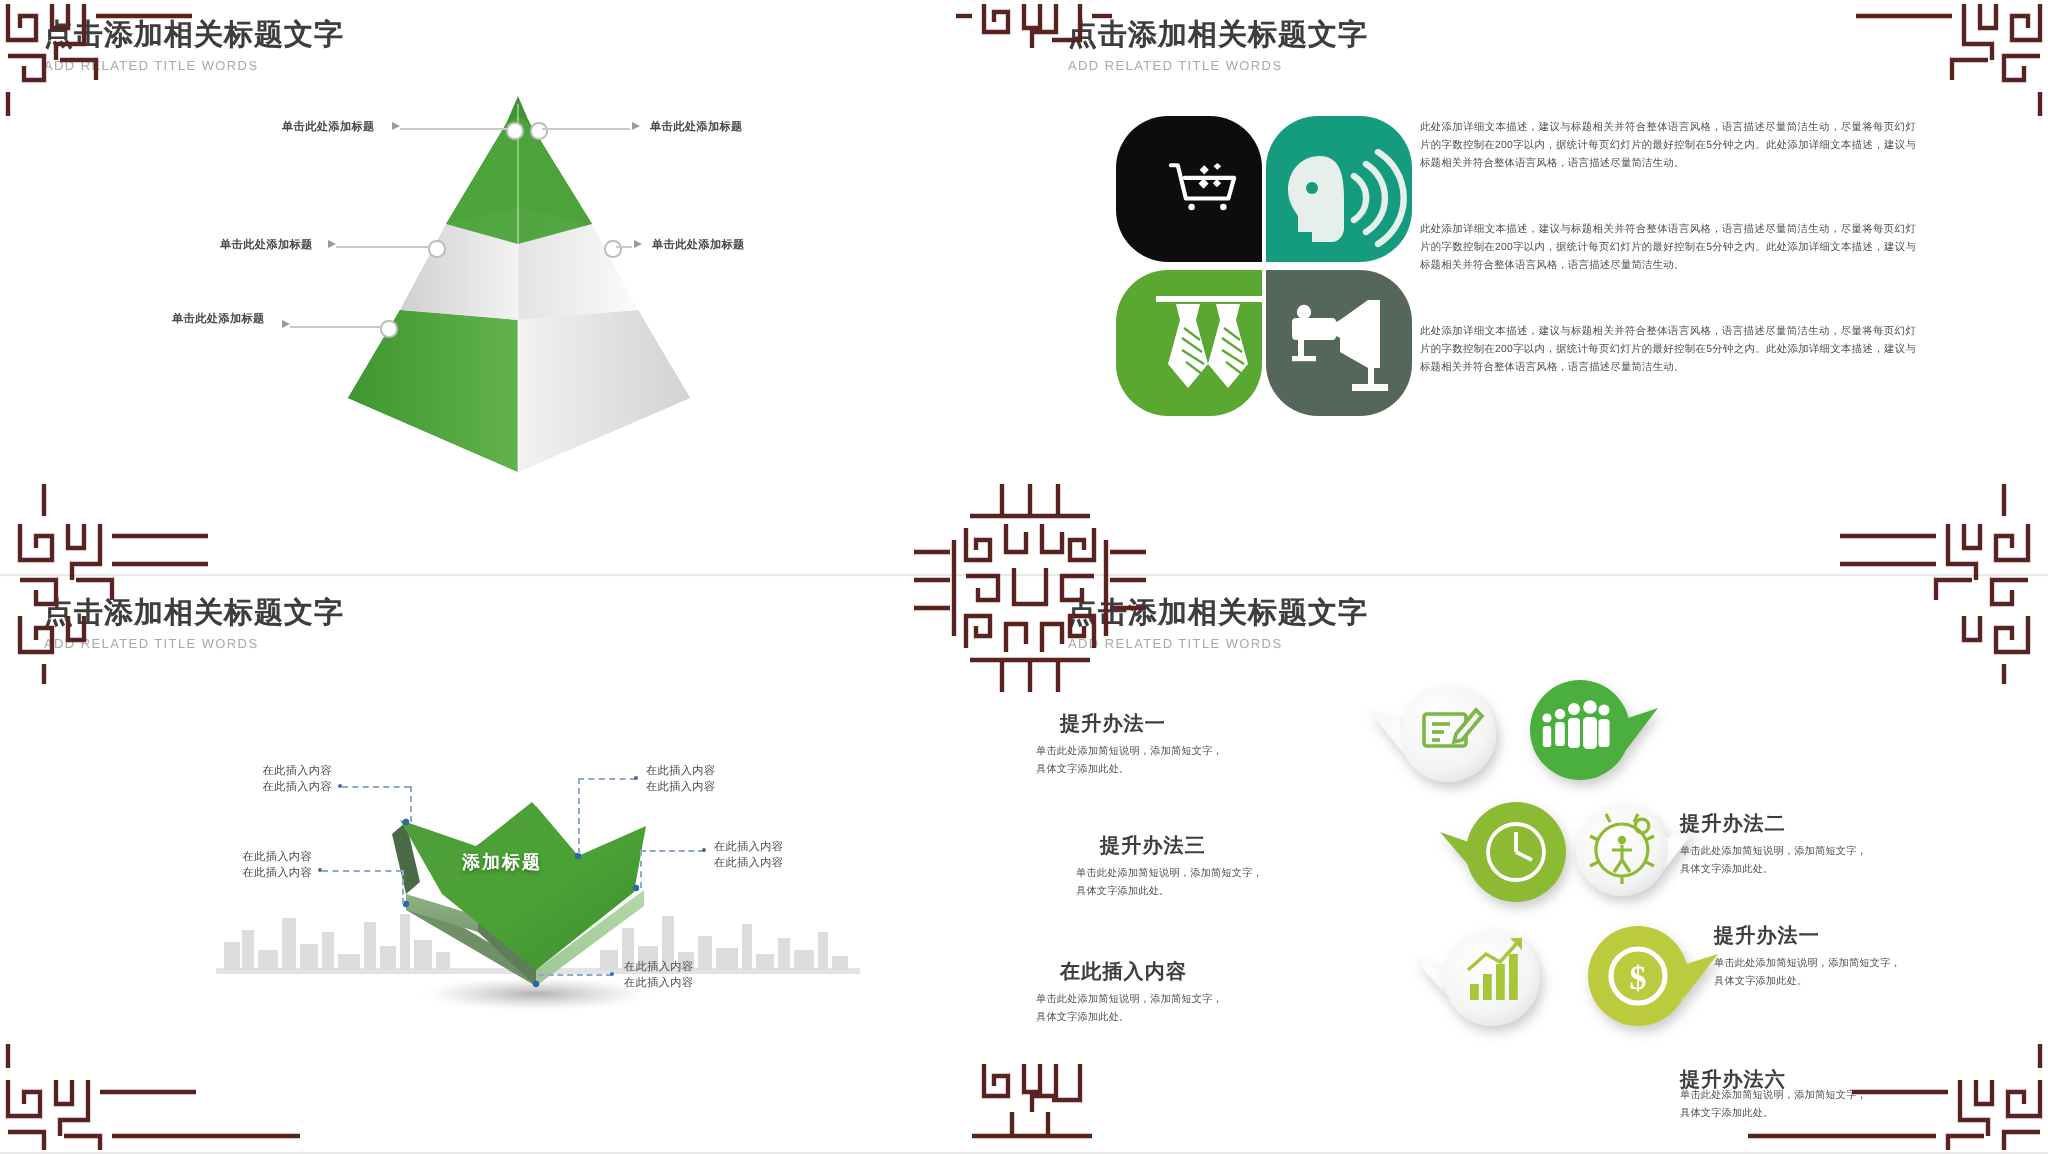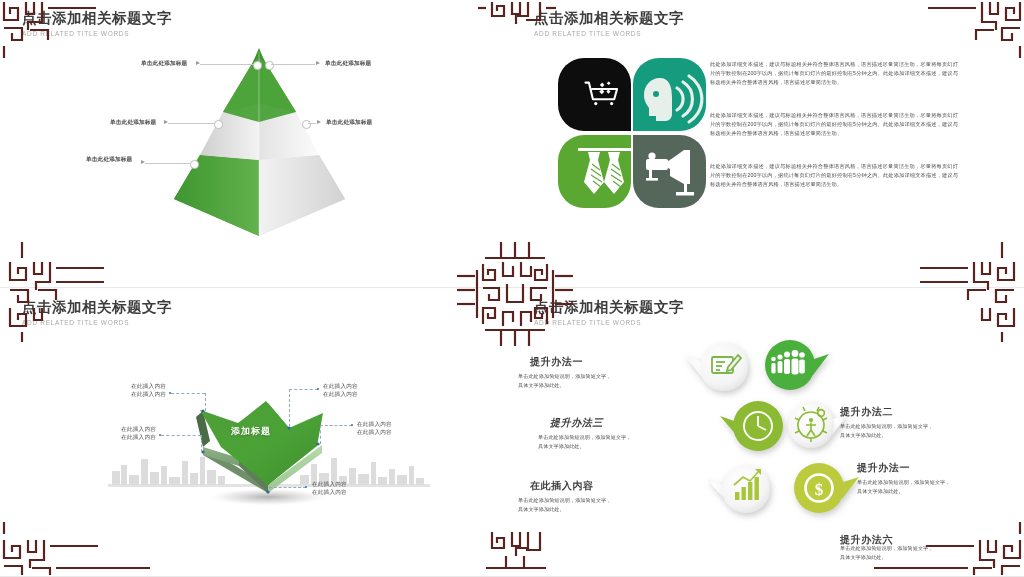--- a/index.html
+++ b/index.html
@@ -458,21 +458,21 @@
       
       <div class="six-h al-r" style="left:18px;top:66px;width:156px;">提升办法一</div>
       <div class="six-p al-r" style="left:6px;top:83px;width:168px;">单击此处添加简短说明，添加简短文字，</div>
       <div class="six-p al-r" style="left:6px;top:92px;width:168px;">具体文字添加此处。</div>
 
       <div class="six-h al-l" style="left:328px;top:68px;">提升办法二</div>
       <div class="six-p al-l" style="left:328px;top:85px;">单击此处添加简短说明，添加简短文字，</div>
       <div class="six-p al-l" style="left:328px;top:94px;">具体文字添加此处。</div>
 
       
-      <div class="six-h al-r" style="left:38px;top:127px;width:156px;font-style:italic;">提升办法三</div>
+      <div class="six-h al-r" style="left:38px;top:127px;width:156px;">提升办法三</div>
       <div class="six-p al-r" style="left:26px;top:144px;width:168px;">单击此处添加简短说明，添加简短文字，</div>
       <div class="six-p al-r" style="left:26px;top:153px;width:168px;">具体文字添加此处。</div>
 
       <div class="six-h al-l" style="left:345px;top:124px;">提升办法一</div>
       <div class="six-p al-l" style="left:345px;top:141px;">单击此处添加简短说明，添加简短文字，</div>
       <div class="six-p al-l" style="left:345px;top:150px;">具体文字添加此处。</div>
 
       
       <div class="six-h al-r" style="left:18px;top:190px;width:156px;">在此插入内容</div>
       <div class="six-p al-r" style="left:6px;top:207px;width:168px;">单击此处添加简短说明，添加简短文字，</div>

